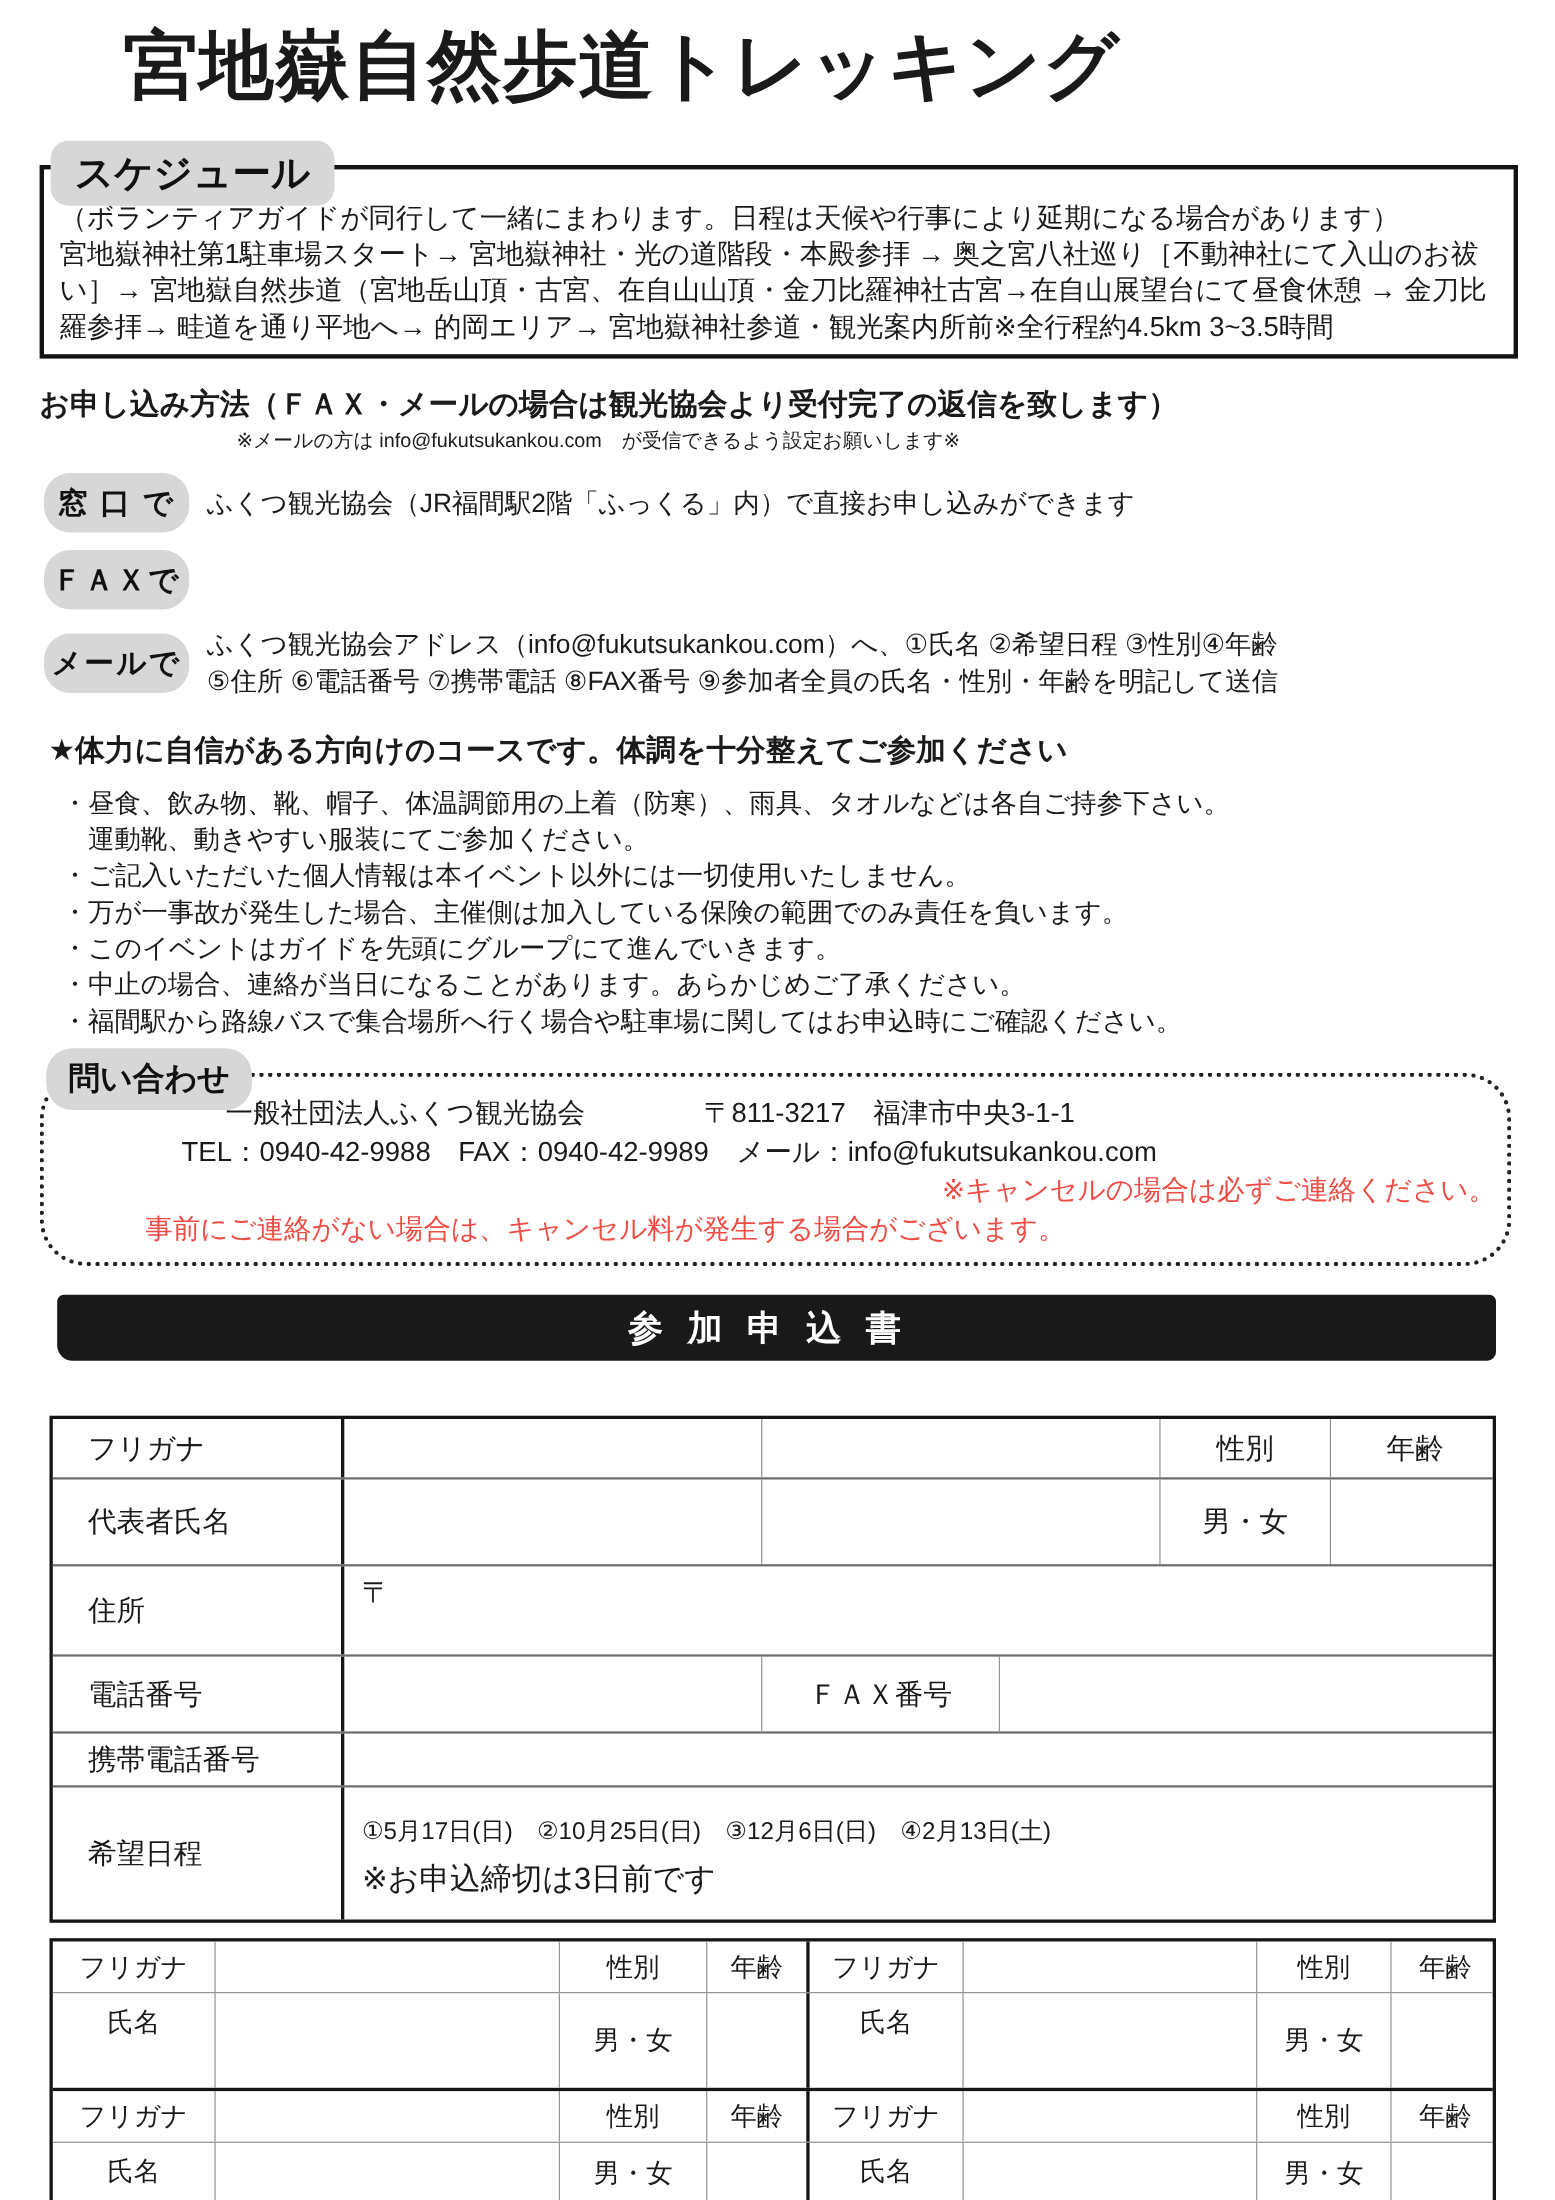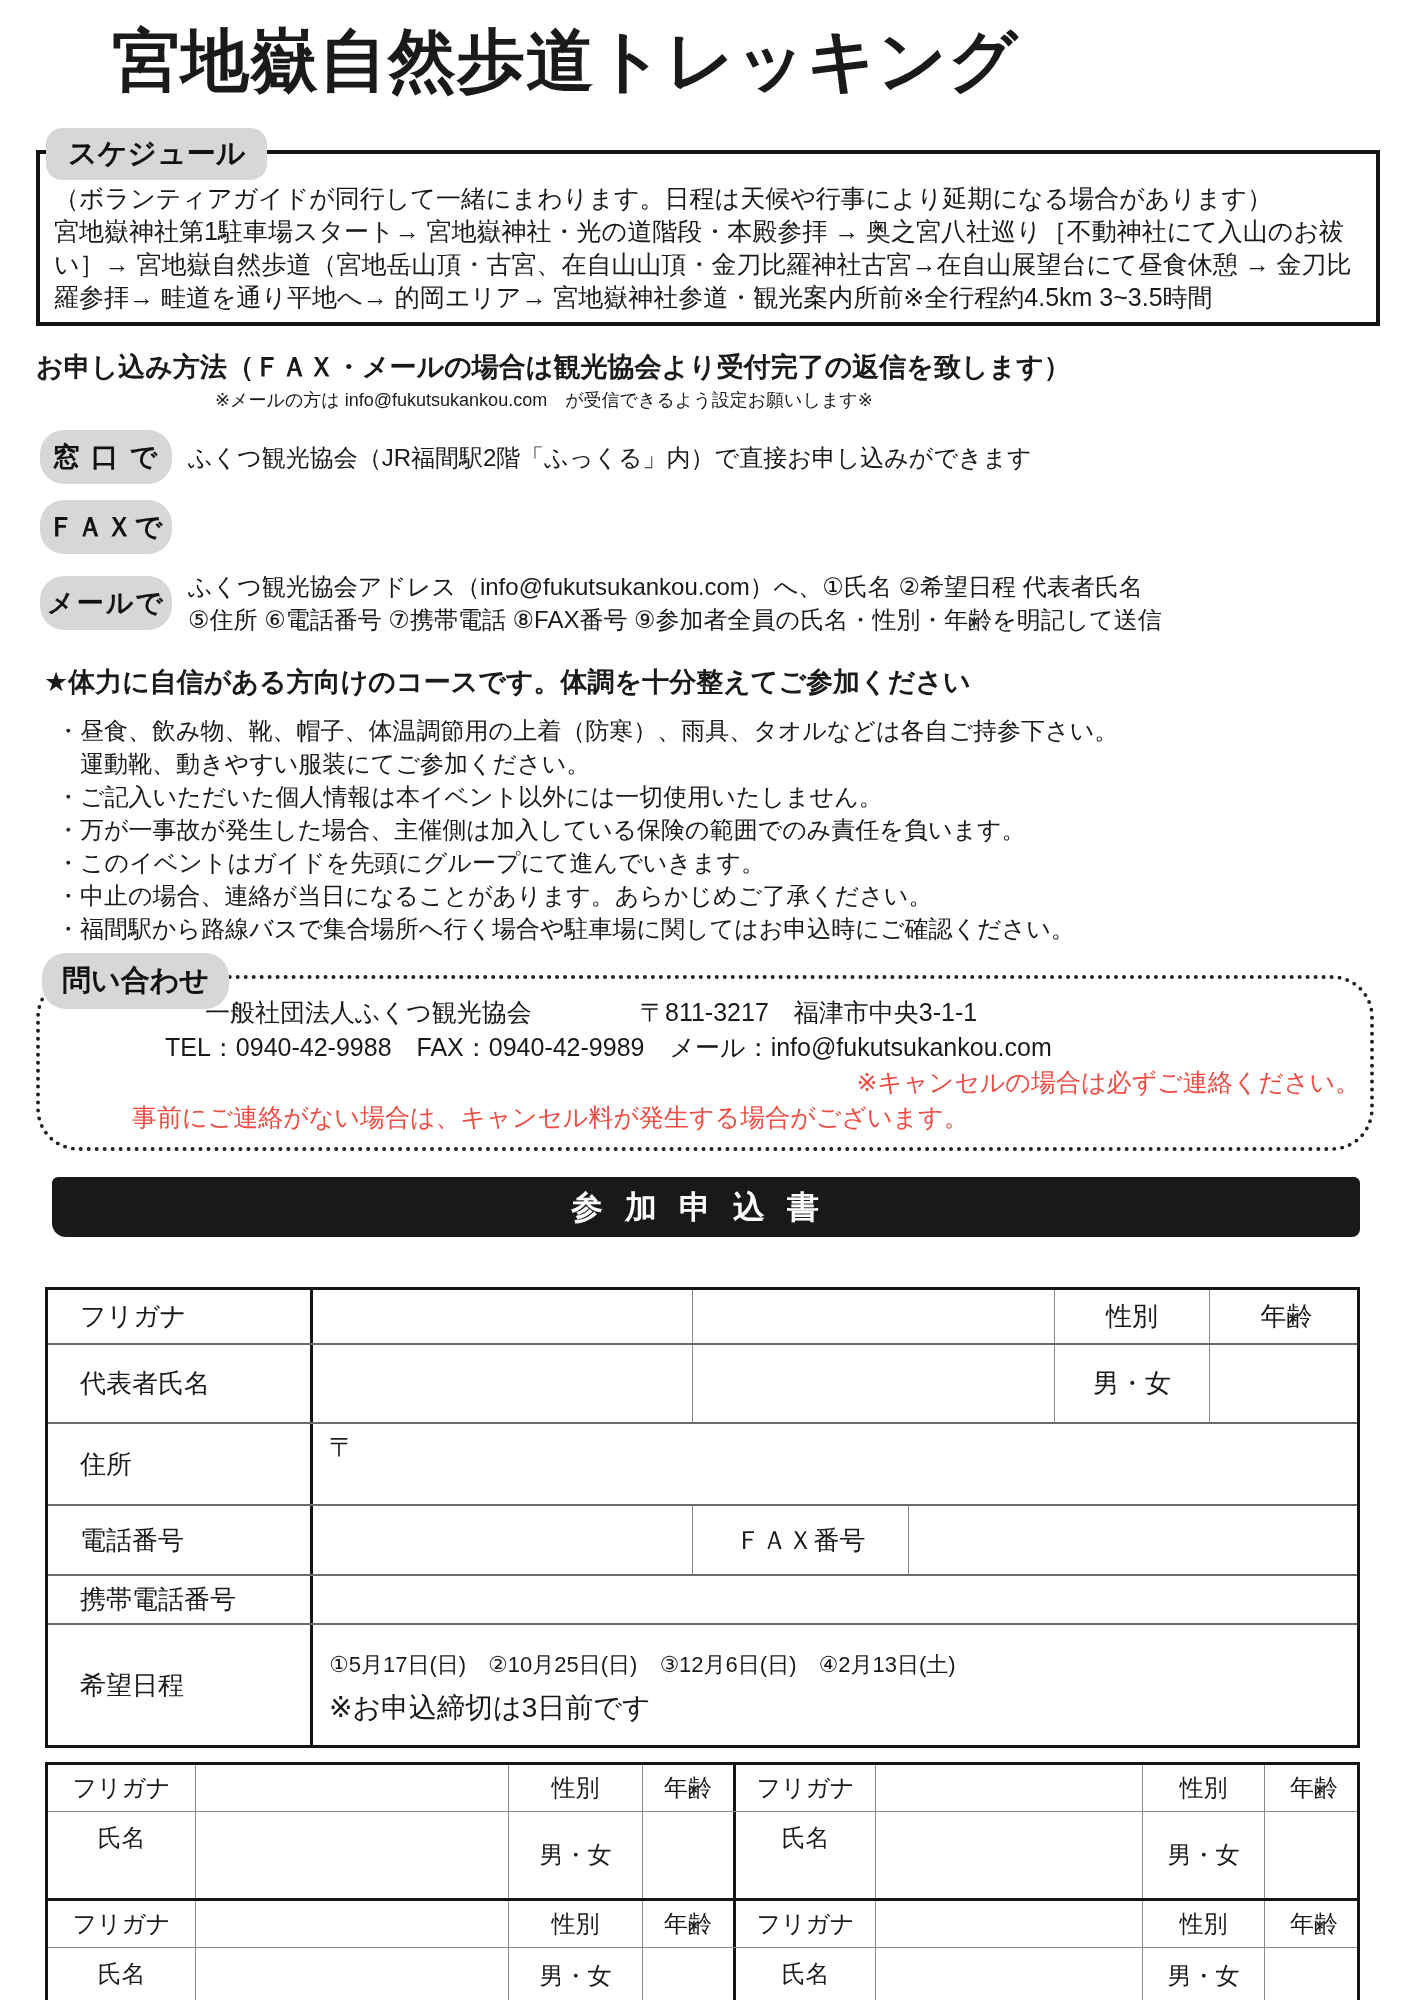--- a/index.html
+++ b/index.html
@@ -7,21 +7,21 @@
     position:relative;width:1414px;height:2000px;margin:0 auto;
     background:#ffffff;color:#1a1a1a;overflow:hidden;
     font-family:"Liberation Sans","DejaVu Sans",sans-serif;
   }
   
   .title{margin:0;padding:14px 0 0 112px;font-size:68px;font-weight:900;letter-spacing:1px;line-height:92px;white-space:nowrap;}
   
   .badge{display:inline-block;background:#d7d7d7;border-radius:14px;font-weight:bold;color:#111;}
   
   .schedule-box{position:relative;margin:44px 34px 0 36px;border:4px solid #131313;padding:28px 14px 8px 14px;}
-  .schedule-label{position:absolute;top:-26px;left:6px;font-size:29px;padding:6px 22px;border-radius:16px;}
+  .schedule-label{position:absolute;top:-26px;left:6px;font-size:35px;padding:6px 22px;border-radius:16px;}
   .schedule-line{font-size:25px;line-height:33px;white-space:nowrap;}
   
   .apply-heading{margin:24px 0 0 36px;font-size:27px;font-weight:800;line-height:34px;white-space:nowrap;}
   .mail-note{margin:2px 0 0 215px;font-size:18px;line-height:28px;white-space:nowrap;}
   .method-row{display:flex;align-items:center;margin:16px 0 0 40px;}
   .method-badge{width:132px;text-align:center;font-size:27px;padding:9px 0;letter-spacing:2px;border-radius:24px;flex:none;}
   .method-text{margin-left:16px;font-size:24px;line-height:33px;white-space:nowrap;}
   
   .caution-heading{margin:28px 0 0 44px;font-size:27px;font-weight:800;white-space:nowrap;}
   .caution-list{margin:14px 0 0 56px;}
@@ -104,21 +104,21 @@
     <span class="method-text">ふくつ観光協会（JR福間駅2階「ふっくる」内）で直接お申し込みができます</span>
   </div>
 
   <div class="method-row">
     <span class="badge method-badge">ＦＡＸで</span>
   </div>
 
   <div class="method-row">
     <span class="badge method-badge">メールで</span>
     <span class="method-text">
-      <span style="display:block">ふくつ観光協会アドレス（info@fukutsukankou.com）へ、①氏名 ②希望日程 代表者氏名</span>
+      <span style="display:block">ふくつ観光協会アドレス（info@fukutsukankou.com）へ、①氏名 ②希望日程 ③性別④年齢</span>
       <span style="display:block">⑤住所 ⑥電話番号 ⑦携帯電話 ⑧FAX番号 ⑨参加者全員の氏名・性別・年齢を明記して送信</span>
     </span>
   </div>
 
   <h2 class="caution-heading">★体力に自信がある方向けのコースです。体調を十分整えてご参加ください</h2>
   <div class="caution-list">
     <div class="caution-line">・昼食、飲み物、靴、帽子、体温調節用の上着（防寒）、雨具、タオルなどは各自ご持参下さい。</div>
     <div class="caution-line">　運動靴、動きやすい服装にてご参加ください。</div>
     <div class="caution-line">・ご記入いただいた個人情報は本イベント以外には一切使用いたしません。</div>
     <div class="caution-line">・万が一事故が発生した場合、主催側は加入している保険の範囲でのみ責任を負います。</div>

